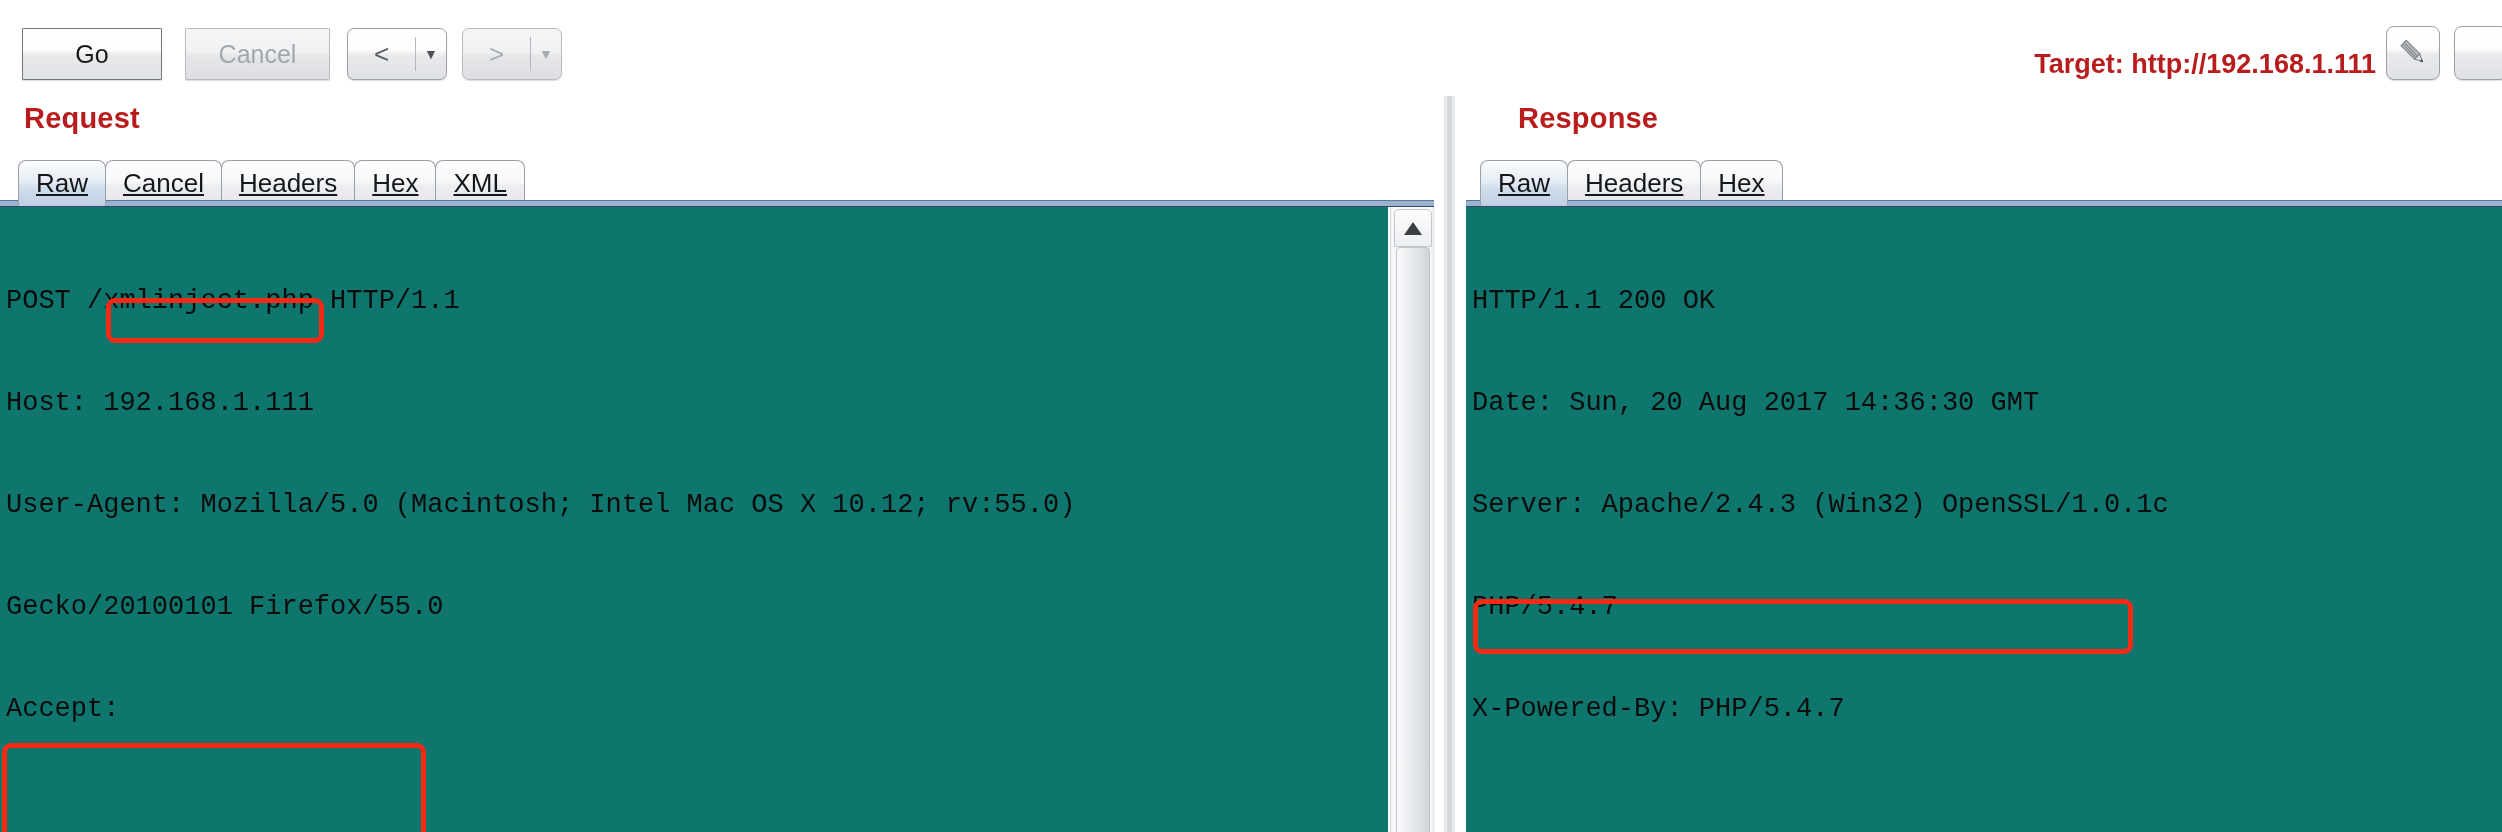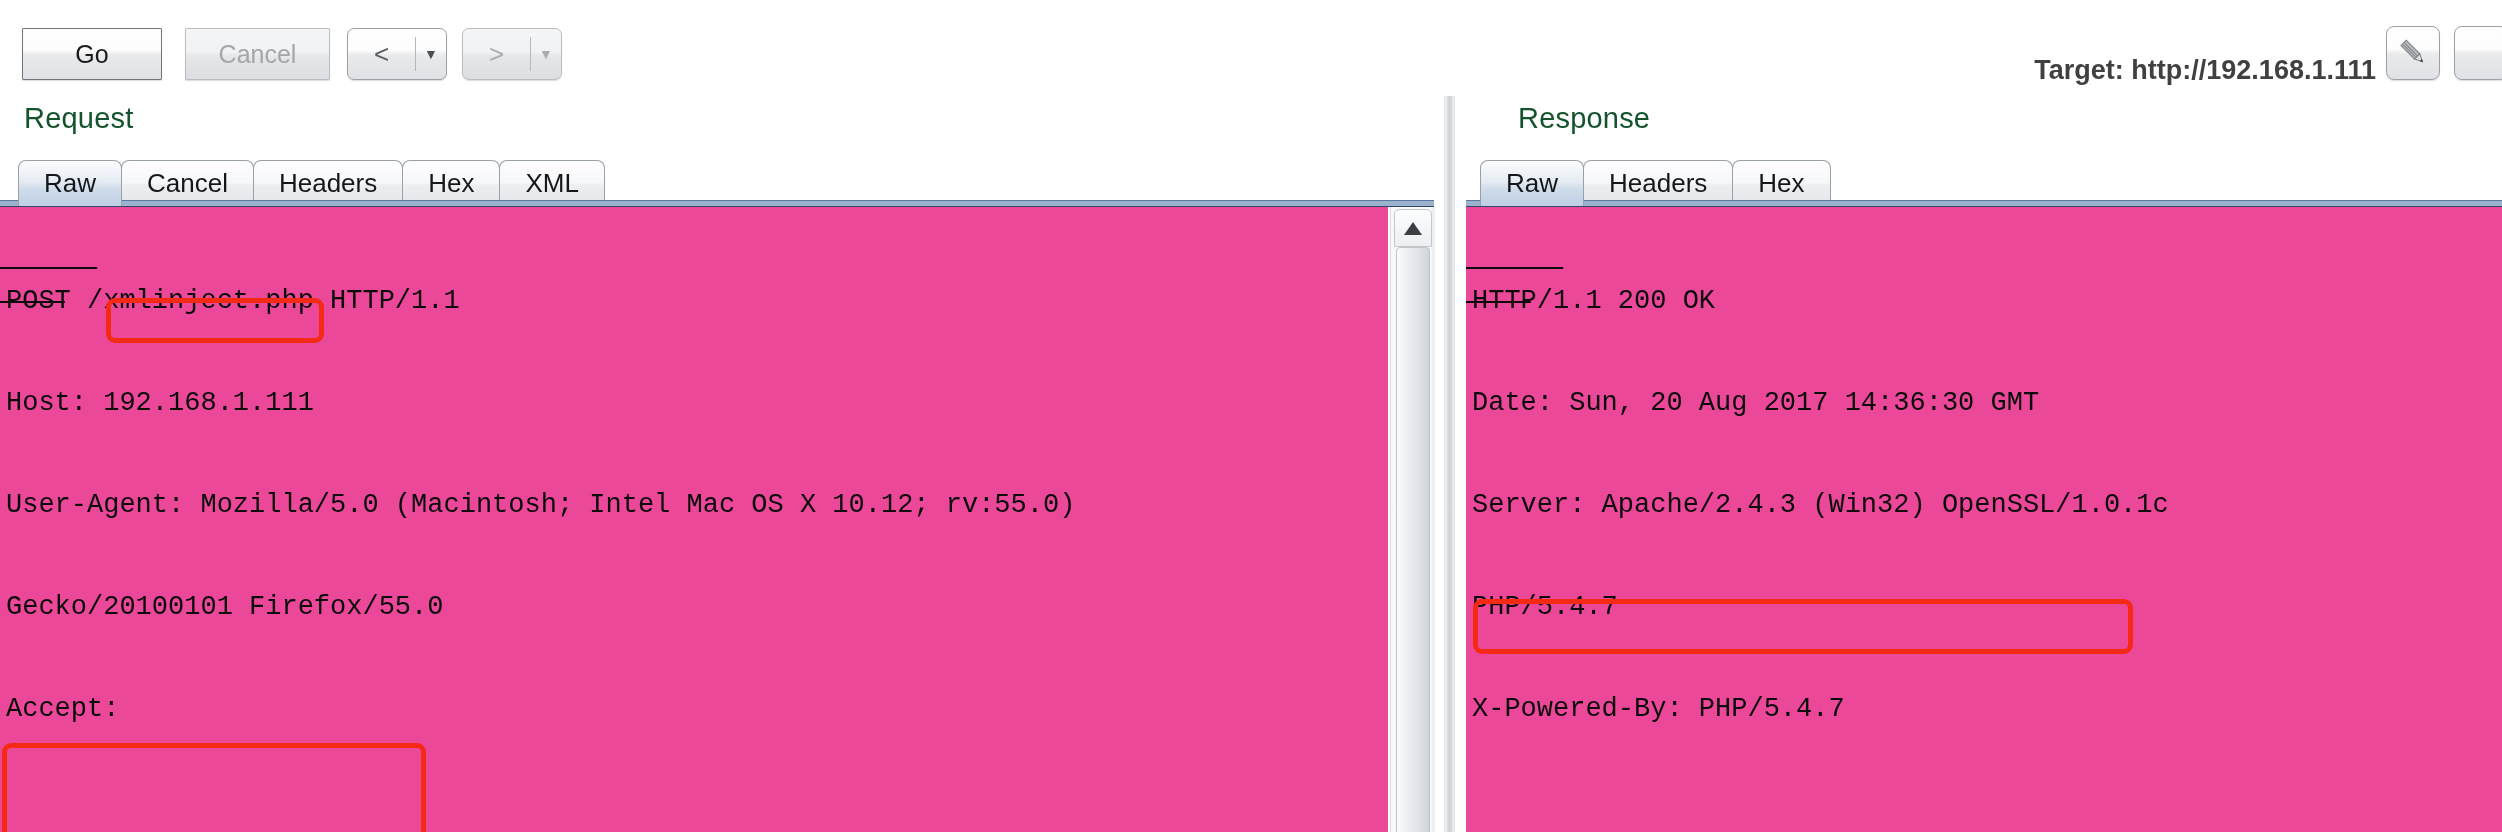--- a/index.html
+++ b/index.html
@@ -58,23 +58,23 @@
   .splitbtn .sb-div { width: 1px; background: #b4b8bd; margin: 8px 0; }
   .splitbtn .sb-arrow {
     width: 30px; display: flex; align-items: center; justify-content: center;
     font-size: 14px; color: #4a4f54;
   }
   .splitbtn.disabled .sb-arrow { color: #a8acb1; }
   #btn-prev { left: 347px; width: 100px; }
   #btn-next { left: 462px; width: 100px; }
 
   #target-label {
-    position: absolute; right: 126px; top: 44px; height: 52px;
+    position: absolute; right: 126px; top: 38px; height: 52px;
     display: flex; align-items: center;
-    font-size: 27px; font-weight: bold; color: #404040;
+    font-size: 27px; font-weight: bold; color: #b91c1c;
     white-space: nowrap;
   }
   #btn-edit-target {
     position: absolute; right: 62px; top: 26px; width: 54px; height: 54px;
     border-radius: 8px;
   }
   #btn-extra {
     position: absolute; right: -6px; top: 26px; width: 54px; height: 54px;
     border-radius: 8px;
   }
@@ -82,67 +82,67 @@
 
   
   #panel-request  { position: absolute; left: 0;    top: 88px; width: 1434px; height: 744px; }
   #splitter       { position: absolute; left: 1444px; top: 96px; width: 11px; height: 736px;
                     background: linear-gradient(to right,#f2f3f4,#d3d6da 40%,#cfd2d6 60%,#f2f3f4);
                     border-left: 1px solid #e3e5e8; border-right: 1px solid #e3e5e8; }
   #panel-response { position: absolute; left: 1466px; top: 88px; width: 1036px; height: 744px; }
 
   .panel-title {
     position: absolute; left: 24px; top: 14px;
-    font-size: 29px; font-weight: normal; color: #14532d;
+    font-size: 29px; font-weight: bold; color: #b91c1c;
     letter-spacing: 0.2px;
   }
   #panel-response .panel-title { left: 20px; margin-left: 32px; }
 
   
   .tabstrip {
     position: absolute; left: 18px; top: 66px; height: 52px;
     display: flex; align-items: flex-end;
   }
   #panel-response .tabstrip { left: 14px; }
   .tab {
-    height: 46px; padding: 0 25px;
+    height: 46px; padding: 0 17px;
     display: flex; align-items: center; justify-content: center;
     font-size: 26px; color: #15181b;
     border: 1px solid #9aa0a7;
     border-bottom: none;
     border-radius: 8px 8px 0 0;
     background: linear-gradient(to bottom, #fdfdfe 0%, #f6f7f8 48%, #eceef0 54%, #e3e5e9 100%);
     margin-right: -1px;
     position: relative;
     white-space: nowrap;
+    text-decoration: underline;
   }
   .tab.selected {
     background: linear-gradient(to bottom, #fbfcfd 0%, #e6ecf3 45%, #cfdcea 62%, #bfd0e4 100%);
     z-index: 3;
   }
   .tab-underline {
     position: absolute; left: 0; height: 7px;
     background: #9bb2cc;
     border-top: 1px solid #5a77a0;
     border-bottom: 1px solid #33486b;
   }
   #req-underline  { top: 112px; left: 0;  width: 1434px; }
   #res-underline  { top: 112px; left: 0;  width: 1036px; }
 
   
   .editor {
     position: absolute; top: 119px;
-    background: #ec4899;
+    background: #0f766e;
     overflow: hidden;
     font-family: "Liberation Mono", "DejaVu Sans Mono", monospace;
     font-size: 27px;
     line-height: 34px;
     color: #0c0c0c;
     white-space: pre;
-    text-decoration: underline;
   }
   #req-editor { left: 0; width: 1388px; height: 625px; }
   #res-editor { left: 0; width: 1036px; height: 625px; }
   .lines { position: absolute; left: 6px; top: 9px; }
   .line { height: 34px; }
 
   
   .annot {
     position: absolute;
     border: 5px solid #f42a14;

